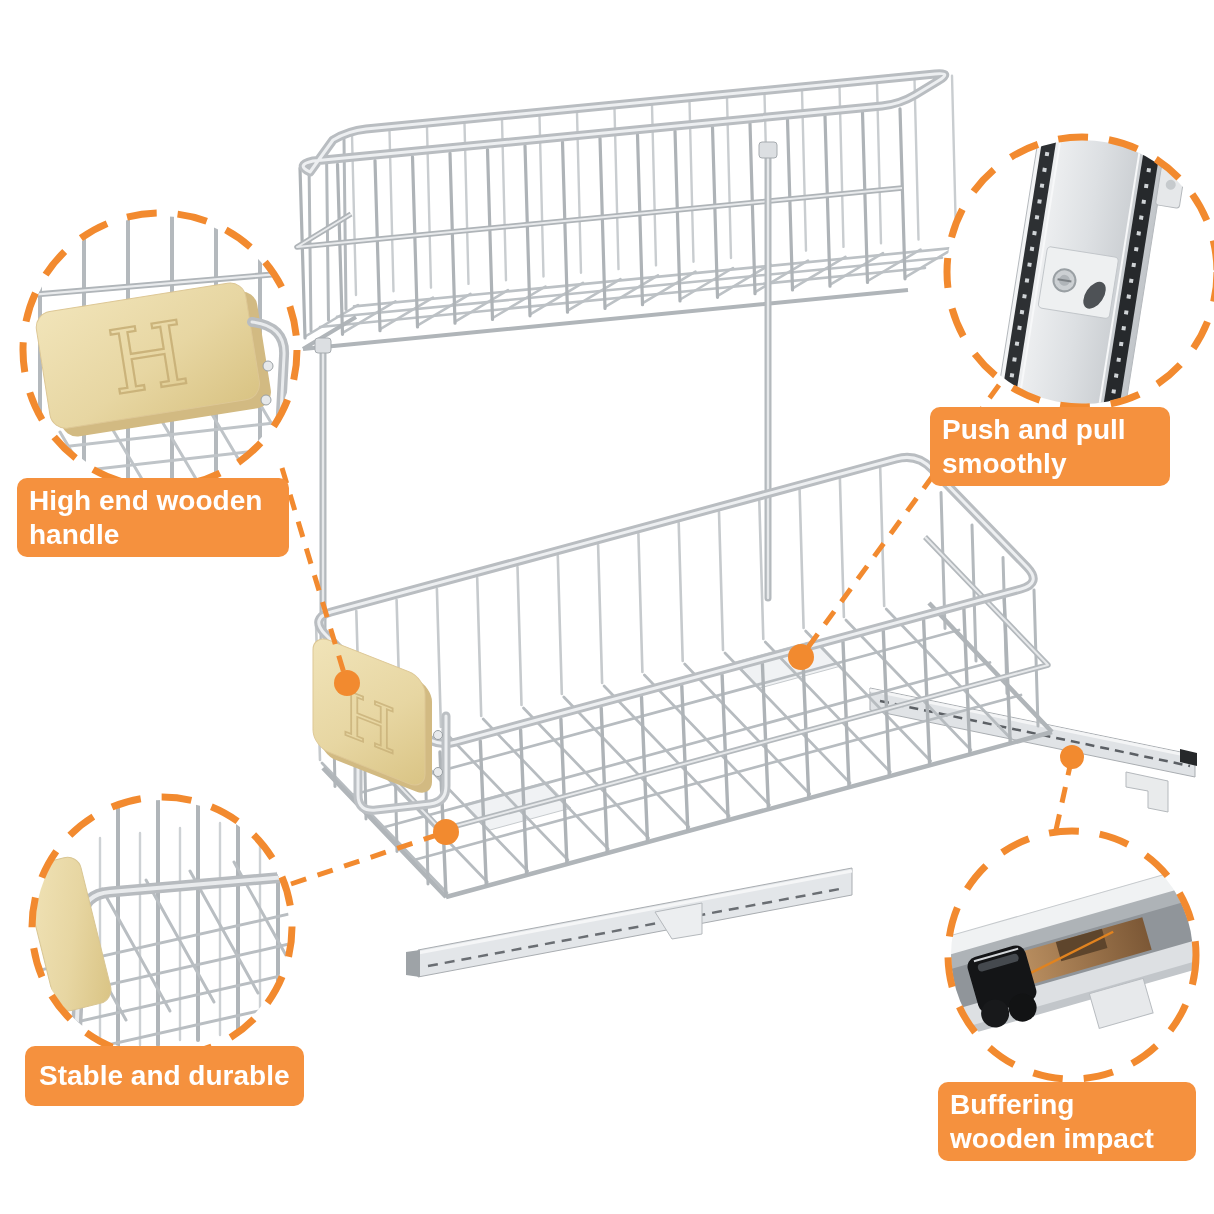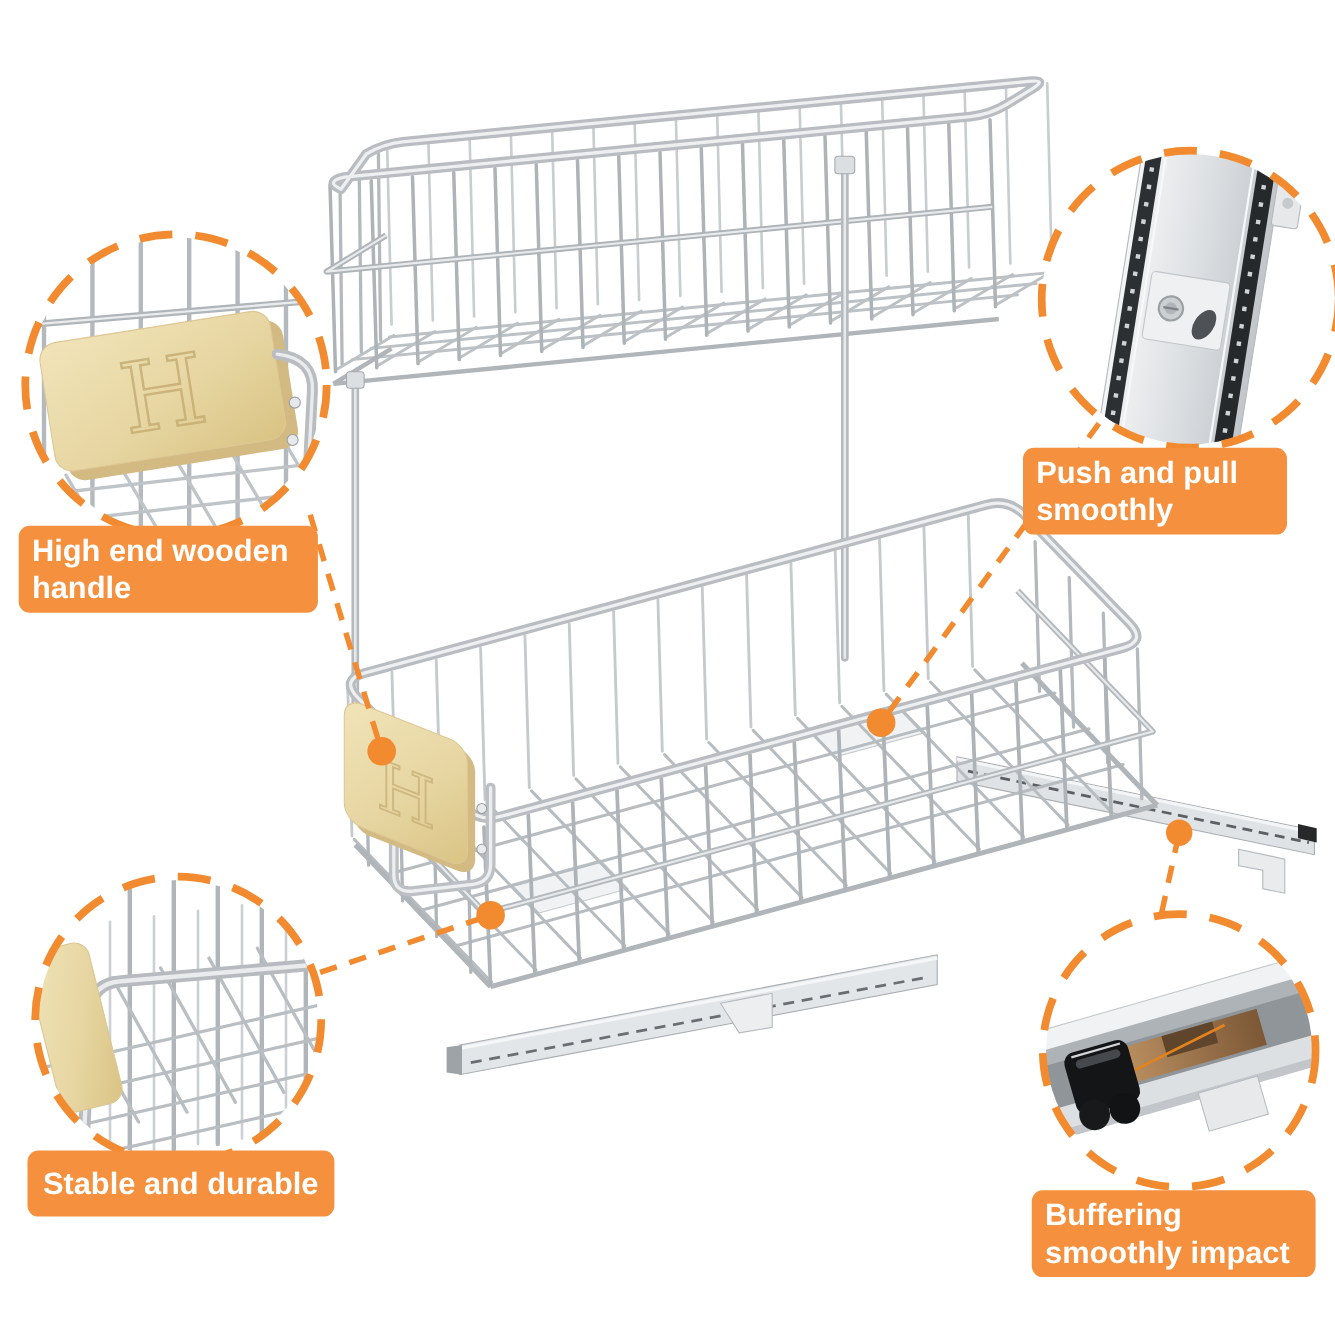--- a/index.html
+++ b/index.html
@@ -368,14 +368,14 @@
     <circle cx="347" cy="683" r="13" fill="#F28A2F"></circle>
     <circle cx="801" cy="657" r="13" fill="#F28A2F"></circle>
     <circle cx="446" cy="832" r="13" fill="#F28A2F"></circle>
     <circle cx="1072" cy="757" r="12" fill="#F28A2F"></circle>
   </g>
 </svg>
 
   <div class="callout-label" id="lbl-handle">High end wooden handle</div>
   <div class="callout-label" id="lbl-stable">Stable and durable</div>
   <div class="callout-label" id="lbl-rail">Push and pull smoothly</div>
-  <div class="callout-label" id="lbl-buffer">Buffering smoothly impact</div>
+  <div class="callout-label" id="lbl-buffer">Buffering wooden impact</div>
 </div>
 
 </body></html>

